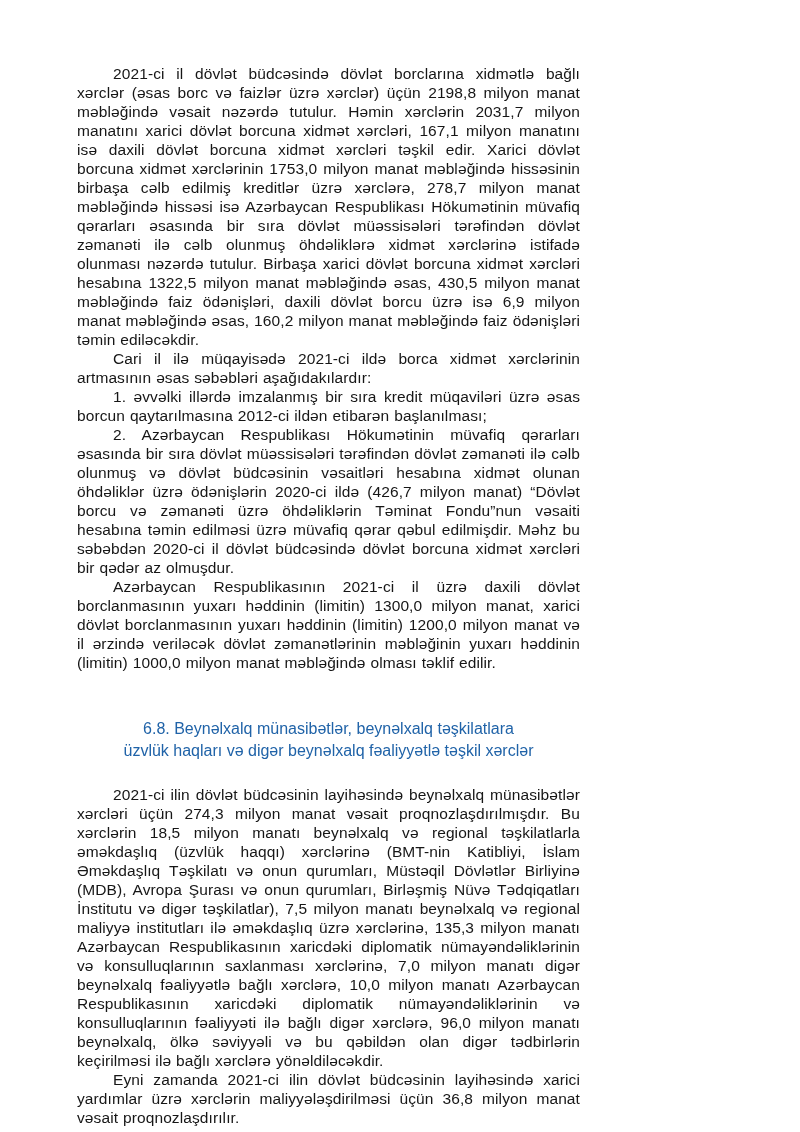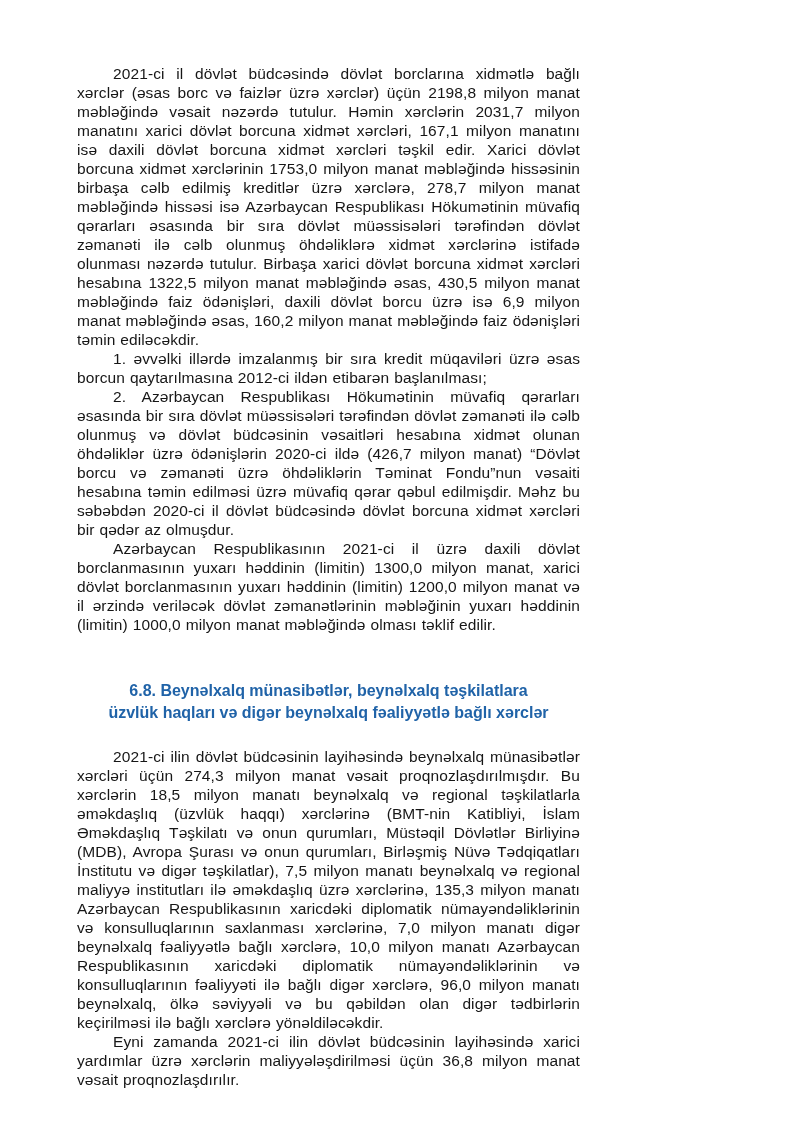--- a/index.html
+++ b/index.html
@@ -26,21 +26,21 @@
     line-height: 19px;
     color: #161616;
     text-align: justify;
     text-indent: 36px;
     letter-spacing: 0.1px;
     word-spacing: 0.5px;
   }
   .section-heading {
     margin: 46px 0 0 0;
     font-size: 16px;
-    font-weight: bold;
+    font-weight: normal;
     line-height: 22px;
     color: #2063a8;
     text-align: center;
   }
   .section-heading .hline { display: block; }
   .after-heading { margin-top: 23px; }
   .heading-6-9 { margin-top: 40px; }
   .page-footer {
     margin-top: 16px;
     text-align: left;
@@ -48,30 +48,31 @@
     color: #161616;
   }
 </style>
 </head>
 <body>
 
 <div class="page">
 
   <p class="body-par">2021-ci il dövlət büdcəsində dövlət borclarına xidmətlə bağlı xərclər (əsas borc və faizlər üzrə xərclər) üçün 2198,8 milyon manat məbləğində vəsait nəzərdə tutulur. Həmin xərclərin 2031,7 milyon manatını xarici dövlət borcuna xidmət xərcləri, 167,1 milyon manatını isə daxili dövlət borcuna xidmət xərcləri təşkil edir. Xarici dövlət borcuna xidmət xərclərinin 1753,0 milyon manat məbləğində hissəsinin birbaşa cəlb edilmiş kreditlər üzrə xərclərə, 278,7 milyon manat məbləğində hissəsi isə Azərbaycan Respublikası Hökumətinin müvafiq qərarları əsasında bir sıra dövlət müəssisələri tərəfindən dövlət zəmanəti ilə cəlb olunmuş öhdəliklərə xidmət xərclərinə istifadə olunması nəzərdə tutulur. Birbaşa xarici dövlət borcuna xidmət xərcləri hesabına 1322,5 milyon manat məbləğində əsas, 430,5 milyon manat məbləğində faiz ödənişləri, daxili dövlət borcu üzrə isə 6,9 milyon manat məbləğində əsas, 160,2 milyon manat məbləğində faiz ödənişləri təmin ediləcəkdir.</p>
 
+  <p class="body-par">Cari il ilə müqayisədə 2021-ci ildə borca xidmət xərclərinin artmasının əsas səbəbləri aşağıdakılardır:</p>
 
   <p class="body-par">1. əvvəlki illərdə imzalanmış bir sıra kredit müqaviləri üzrə əsas borcun qaytarılmasına 2012-ci ildən etibarən başlanılması;</p>
 
   <p class="body-par">2. Azərbaycan Respublikası Hökumətinin müvafiq qərarları əsasında bir sıra dövlət müəssisələri tərəfindən dövlət zəmanəti ilə cəlb olunmuş və dövlət büdcəsinin vəsaitləri hesabına xidmət olunan öhdəliklər üzrə ödənişlərin 2020-ci ildə (426,7 milyon manat) “Dövlət borcu və zəmanəti üzrə öhdəliklərin Təminat Fondu”nun vəsaiti hesabına təmin edilməsi üzrə müvafiq qərar qəbul edilmişdir. Məhz bu səbəbdən 2020-ci il dövlət büdcəsində dövlət borcuna xidmət xərcləri bir qədər az olmuşdur.</p>
 
   <p class="body-par">Azərbaycan Respublikasının 2021-ci il üzrə daxili dövlət borclanmasının yuxarı həddinin (limitin) 1300,0 milyon manat, xarici dövlət borclanmasının yuxarı həddinin (limitin) 1200,0 milyon manat və il ərzində veriləcək dövlət zəmanətlərinin məbləğinin yuxarı həddinin (limitin) 1000,0 milyon manat məbləğində olması təklif edilir.</p>
 
   <h2 class="section-heading">
     <span class="hline">6.8. Beynəlxalq münasibətlər, beynəlxalq təşkilatlara</span>
-    <span class="hline">üzvlük haqları və digər beynəlxalq fəaliyyətlə bağlı xərclər</span>
+    <span class="hline">üzvlük haqları və digər beynəlxalq fəaliyyətlə təşkil xərclər</span>
   </h2>
 
   <p class="body-par after-heading">2021-ci ilin dövlət büdcəsinin layihəsində beynəlxalq münasibətlər xərcləri üçün 274,3 milyon manat vəsait proqnozlaşdırılmışdır. Bu xərclərin 18,5 milyon manatı beynəlxalq və regional təşkilatlarla əməkdaşlıq (üzvlük haqqı) xərclərinə (BMT-nin Katibliyi, İslam Əməkdaşlıq Təşkilatı və onun qurumları, Müstəqil Dövlətlər Birliyinə (MDB), Avropa Şurası və onun qurumları, Birləşmiş Nüvə Tədqiqatları İnstitutu və digər təşkilatlar), 7,5 milyon manatı beynəlxalq və regional maliyyə institutları ilə əməkdaşlıq üzrə xərclərinə, 135,3 milyon manatı Azərbaycan Respublikasının xaricdəki diplomatik nümayəndəliklərinin və konsulluqlarının saxlanması xərclərinə, 7,0 milyon manatı digər beynəlxalq fəaliyyətlə bağlı xərclərə, 10,0 milyon manatı Azərbaycan Respublikasının xaricdəki diplomatik nümayəndəliklərinin və konsulluqlarının fəaliyyəti ilə bağlı digər xərclərə, 96,0 milyon manatı beynəlxalq, ölkə səviyyəli və bu qəbildən olan digər tədbirlərin keçirilməsi ilə bağlı xərclərə yönəldiləcəkdir.</p>
 
   <p class="body-par">Eyni zamanda 2021-ci ilin dövlət büdcəsinin layihəsində xarici yardımlar üzrə xərclərin maliyyələşdirilməsi üçün 36,8 milyon manat vəsait proqnozlaşdırılır.</p>
 
   <h2 class="section-heading heading-6-9">
     <span class="hline">6.9. Dövlət büdcəsinin yerli gəlir və xərcləri</span>
   </h2>
 

